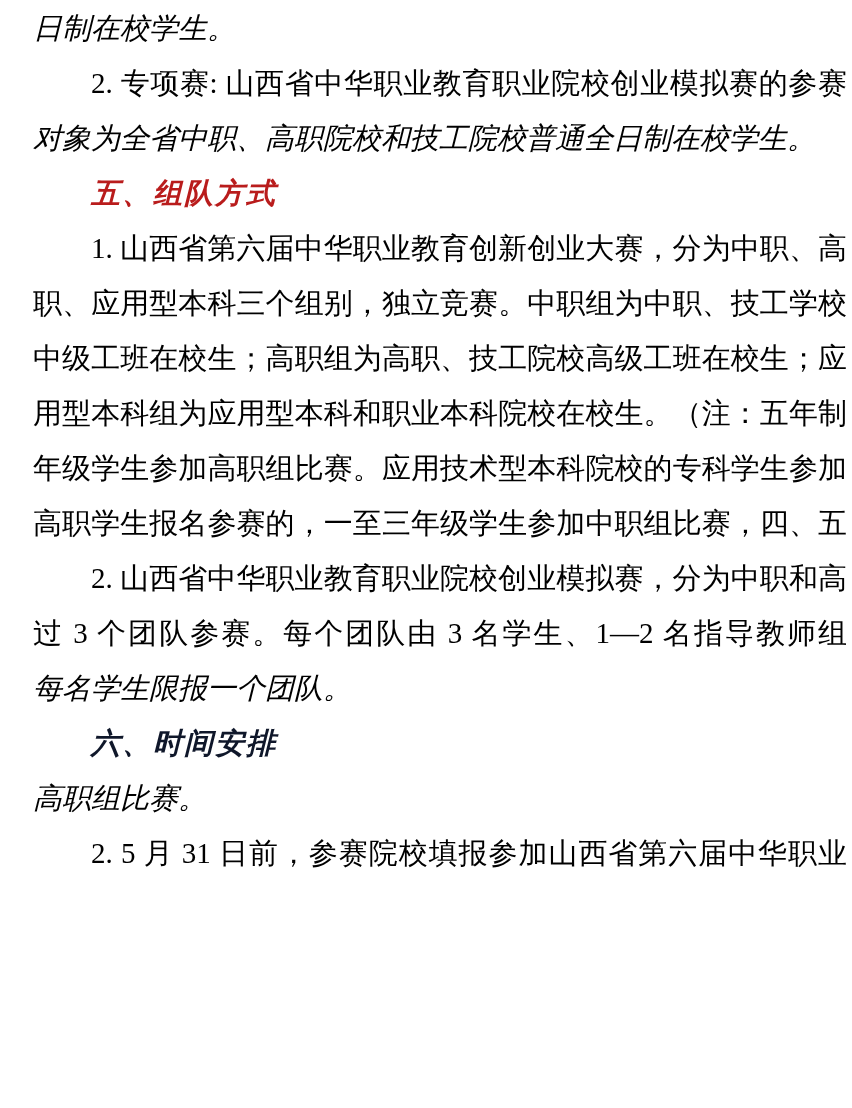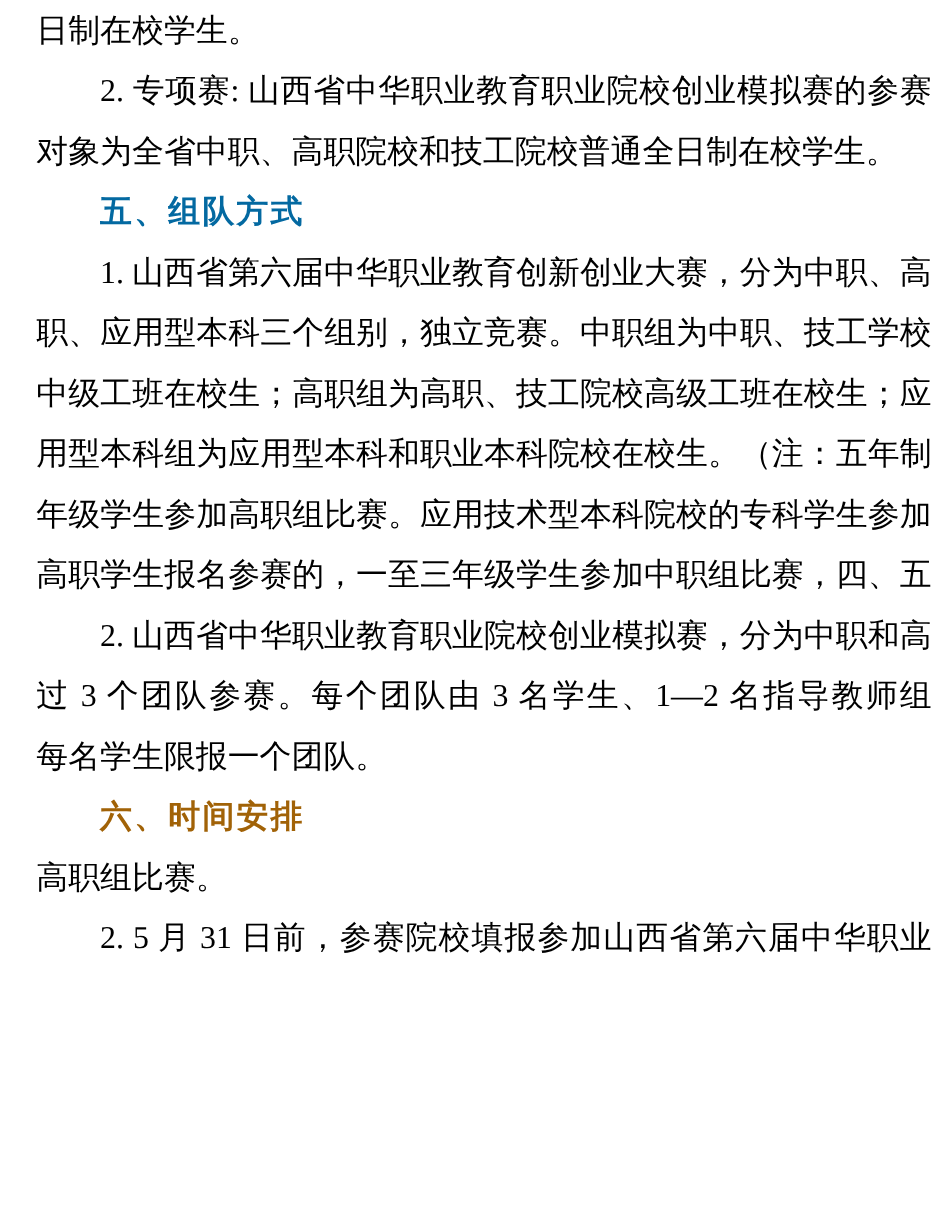--- a/index.html
+++ b/index.html
@@ -24,45 +24,46 @@
     height: 55px;
     overflow: hidden;
     text-align: justify;
     text-align-last: justify;
     text-justify: inter-character;
     white-space: pre-wrap;
   }
   .line.end {
     text-align: left;
     text-align-last: left;
+    font-style: italic;
   }
   .line.indent {
     text-indent: 58px;
   }
   .line.heading {
     font-family: "Liberation Sans", "DejaVu Sans", sans-serif;
     font-weight: 700;
     letter-spacing: 2px;
     text-align: left;
     text-align-last: left;
   }
 </style>
 </head>
 <body style="background: rgb(255, 255, 255);">
 
 <div class="page" style="background: rgb(255, 255, 255); color: rgb(0, 0, 0);">
     <div class="line end">日制在校学生。</div>
     <div class="line indent">2. 专项赛: 山西省中华职业教育职业院校创业模拟赛的参赛</div>
     <div class="line end">对象为全省中职、高职院校和技工院校普通全日制在校学生。</div>
-    <div class="line heading indent end" style="color: #0369a1; text-align: center;">五、组队方式</div>
+    <div class="line heading indent end" style="color: #b91c1c; text-align: center;">五、组队方式</div>
     <div class="line indent">1. 山西省第六届中华职业教育创新创业大赛，分为中职、高</div>
     <div class="line">职、应用型本科三个组别，独立竞赛。中职组为中职、技工学校</div>
     <div class="line">中级工班在校生；高职组为高职、技工院校高级工班在校生；应</div>
     <div class="line">用型本科组为应用型本科和职业本科院校在校生。（注：五年制</div>
     <div class="line">年级学生参加高职组比赛。应用技术型本科院校的专科学生参加</div>
     <div class="line">高职学生报名参赛的，一至三年级学生参加中职组比赛，四、五</div>
     <div class="line indent">2. 山西省中华职业教育职业院校创业模拟赛，分为中职和高</div>
     <div class="line">过 3 个团队参赛。每个团队由 3 名学生、1—2 名指导教师组成，</div>
     <div class="line end">每名学生限报一个团队。</div>
-    <div class="line heading indent end" style="color: #a16207;">六、时间安排</div>
+    <div class="line heading indent end" style="color: #0f172a;">六、时间安排</div>
     <div class="line end">高职组比赛。</div>
     <div class="line indent">2. 5 月 31 日前，参赛院校填报参加山西省第六届中华职业</div>
   </div>
 
 </body></html>

